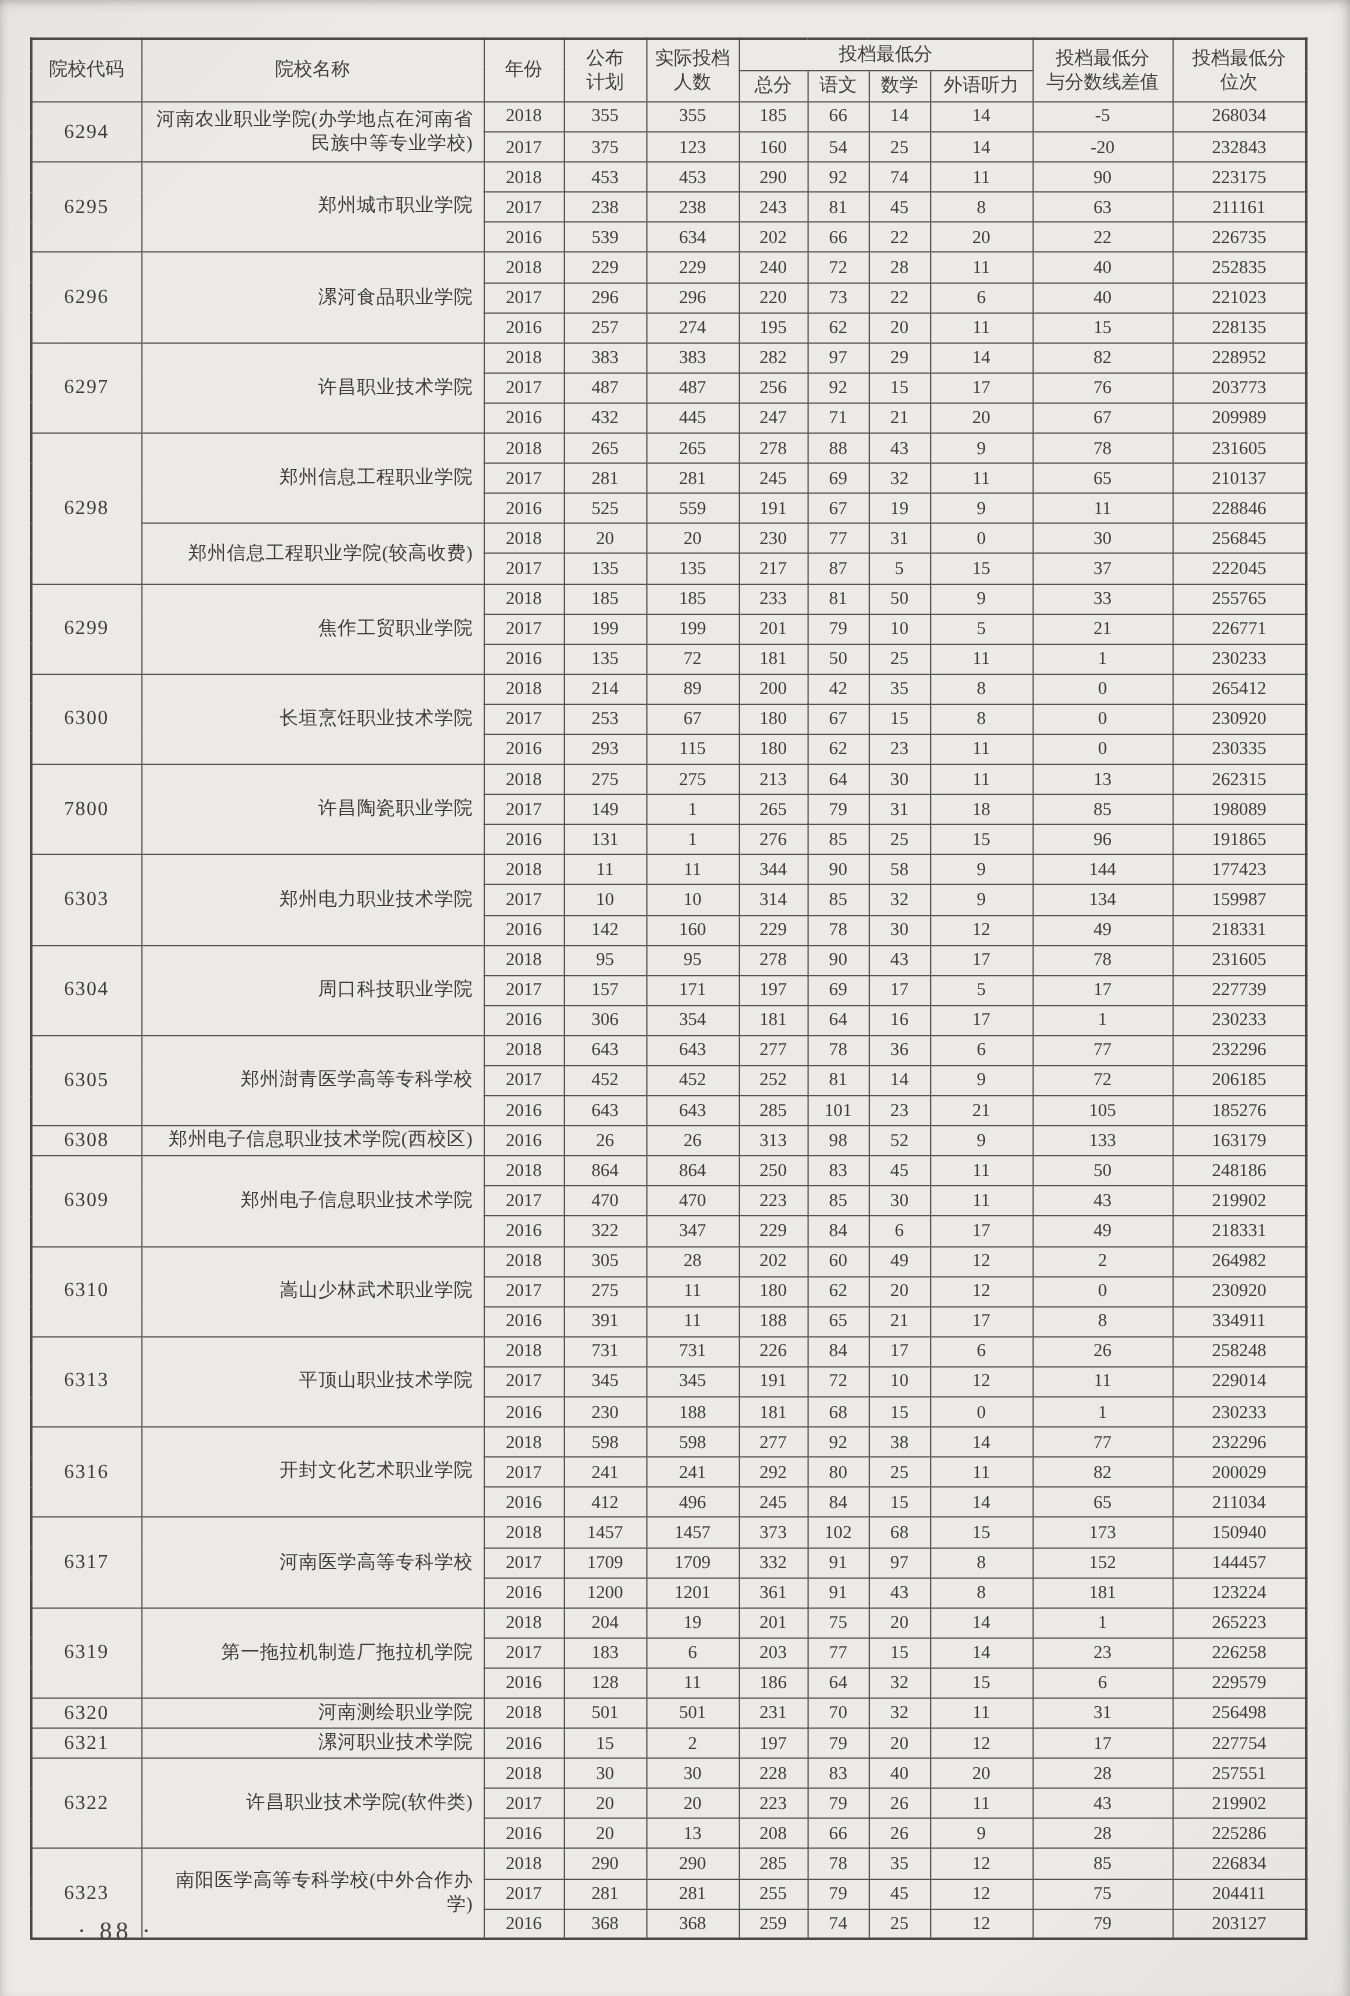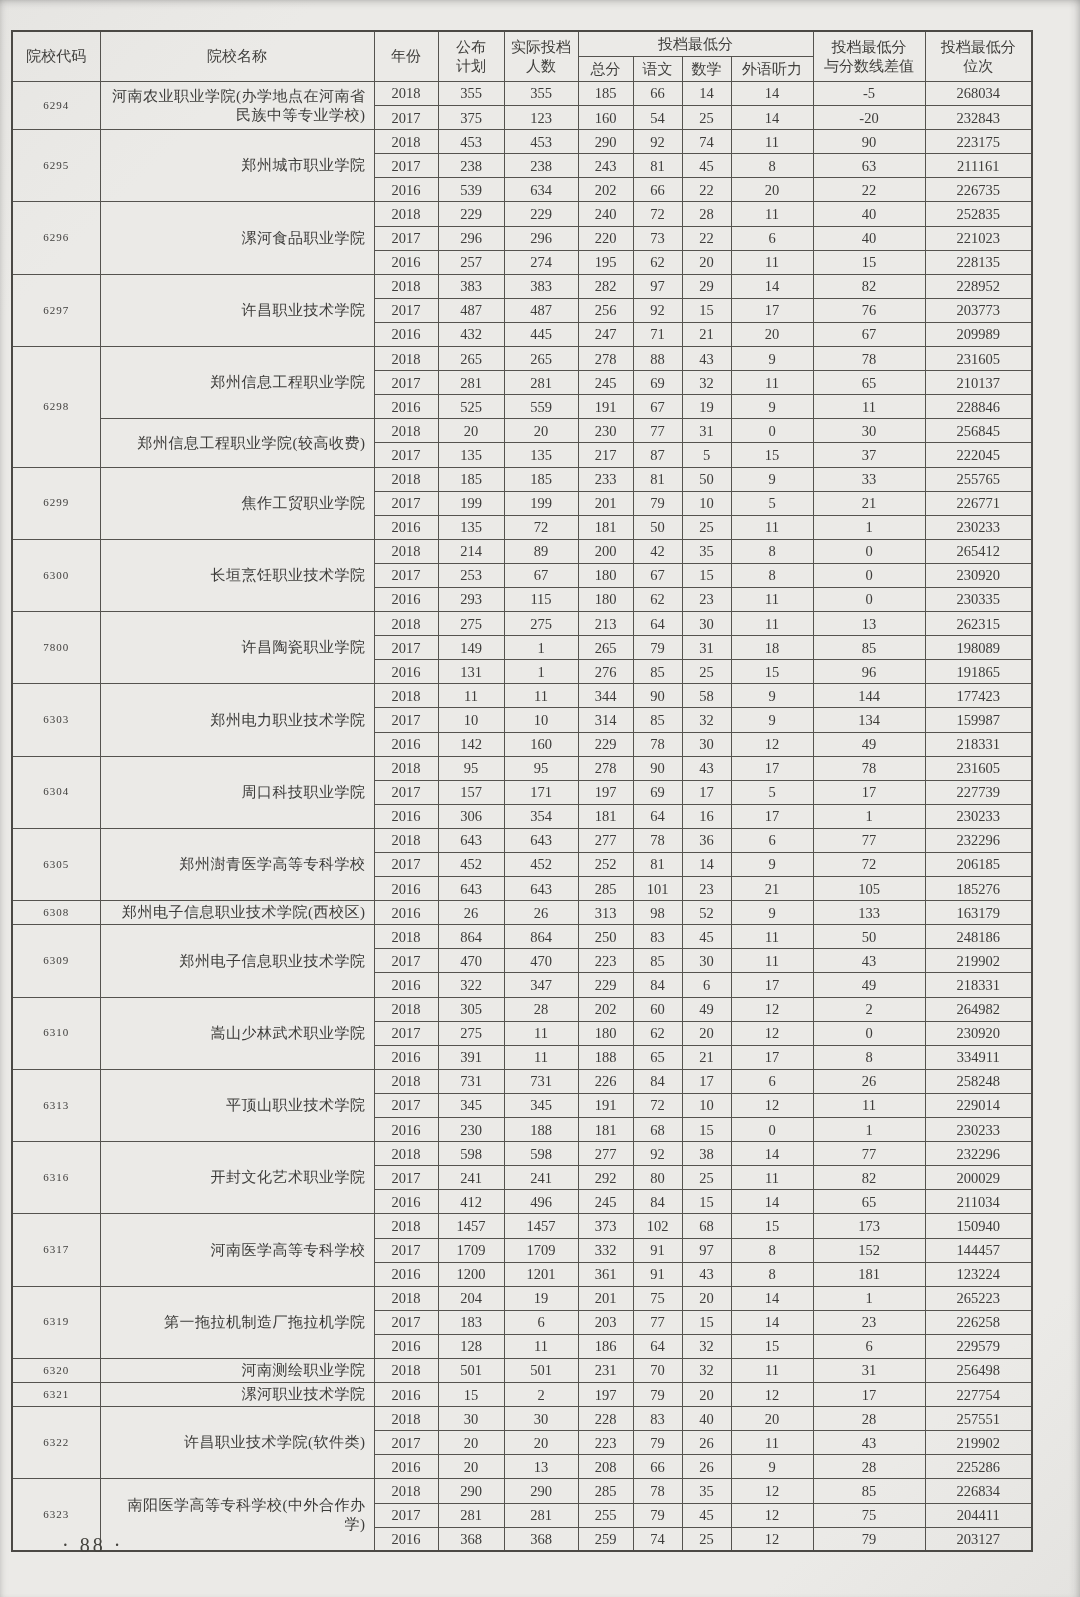--- a/index.html
+++ b/index.html
@@ -9,21 +9,21 @@
     font-family:"Liberation Serif","DejaVu Serif",serif;
     color:#3d3c3a;
     overflow:hidden;
   }
   .page{
     position:absolute;inset:0;
     background:linear-gradient(135deg,#e6e5e2 0%,#ebeae7 12%,#ebeae7 88%,#e4e3e0 100%);
     box-shadow:inset 0 6px 10px -6px rgba(90,90,90,.45), inset -8px 0 10px -7px rgba(90,90,90,.4), inset 6px 0 9px -7px rgba(90,90,90,.35);
   }
   table.score-table{
-    position:absolute;left:11px;top:30px;width:1021px;
+    position:absolute;left:24px;top:30px;width:1021px;
     border-collapse:collapse;
     table-layout:fixed;
   }
   .score-table th,.score-table td{
     border:1px solid #55534f;
     padding:0 3px;
     text-align:center;
     font-weight:normal;
     font-size:14.5px;
     line-height:1.25;
@@ -36,21 +36,21 @@
     height:24px;
     color:#403f3c;
   }
   .score-table tbody tr{height:24.1px;}
   .score-table td.name{
     text-align:right;
     padding:0 8px;
     font-size:15px;
     letter-spacing:.5px;
   }
-  .score-table td.code{font-size:11px;letter-spacing:1px;}
+  .score-table td.code{font-size:16px;letter-spacing:1px;}
   .page-number{
     position:absolute;left:62px;top:1534px;
     font-size:20px;color:#45443f;letter-spacing:3px;
   }
 </style>
 </head>
 <body>
 
 <div class="page">
 

